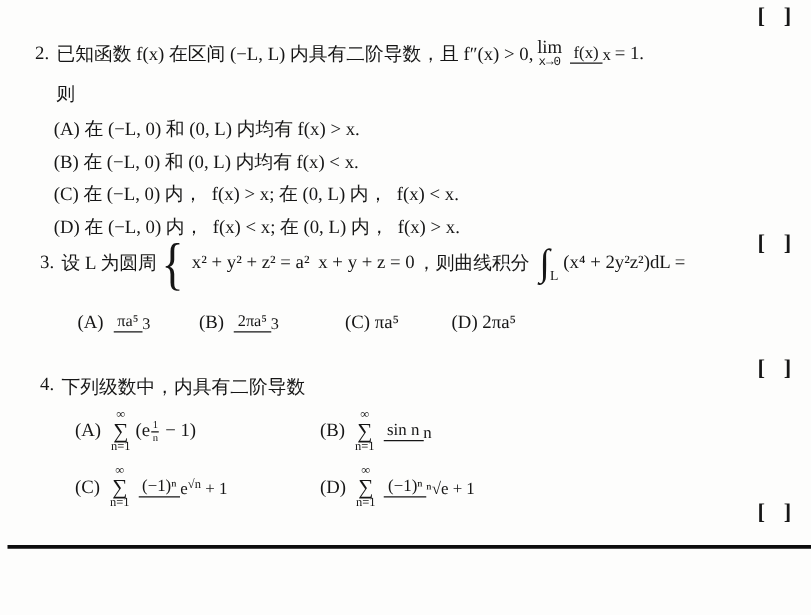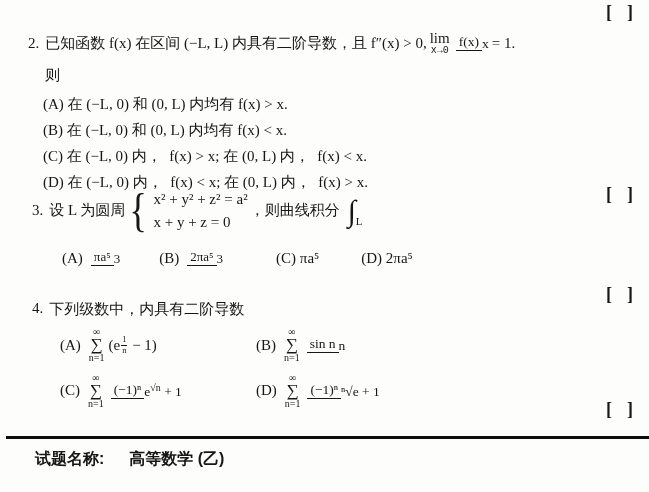--- a/index.html
+++ b/index.html
@@ -39,21 +39,21 @@
   .q2-line2{ margin:4px 0 6px 17px; }
   .q2-opts{ margin-left:15px; }
   .q2-opts .opt{ line-height:26px; height:26px; }
 
   
   .q3{ position:absolute; top:190px; left:32px; right:44px; font-size:15px; }
   .q3-line1{ display:flex; align-items:center; }
   .q3-line1 .qno{ margin-right:6px; }
   .sys{ display:inline-flex; align-items:center; margin:0 2px; }
   .sys .brace{ font-size:46px; font-weight:400; line-height:0.9; margin-right:4px; transform:scaleX(0.8); }
-  .sys .eqs{ display:inline-flex; flex-direction:column; gap:7px; line-height:1.1; }
+  .sys .eqs{ display:inline-flex; gap:7px; line-height:1.1; }
   .int-wrap{ display:inline-flex; align-items:flex-end; margin:0 2px 0 8px; }
   .int-wrap .int{ font-size:30px; line-height:0.9; }
   .int-wrap .int-sub{ font-size:11px; margin:0 2px -3px 0; }
   .q3-opts{ display:flex; align-items:center; margin:8px 0 0 30px; }
   .q3-opts .frac{ font-size:13px; }
   .q3-opts .o{ display:inline-flex; align-items:center; }
   .q3-opts .gap1{ width:36px; } .q3-opts .gap2{ width:50px; } .q3-opts .gap3{ width:42px; }
   .q3-opts .lab{ margin-right:5px; }
 
   
@@ -128,20 +128,21 @@
         <span class="eqs">
           <span>x² + y² + z² = a²</span>
           <span>x + y + z = 0</span>
         </span>
       </span>
       <span>，则曲线积分</span>
       <span class="int-wrap">
         <span class="int">∫</span>
         <span class="int-sub">L</span>
       </span>
+      <span>(x⁴ + 2y²z²)dL =</span>
     </div>
     <div class="q3-opts">
       <span class="o">
         <span class="lab">(A)</span>
         <span class="frac">
           <span class="num">πa⁵</span>
           <span class="den">3</span>
         </span>
       </span>
       <span class="gap1"></span>
@@ -218,19 +219,15 @@
           <span class="num">(−1)ⁿ</span>
           <span class="den ws">ⁿ√e + 1</span>
         </span>
       </span>
 
     </div>
   </div>
 
   <div class="rule"></div>
   <div class="footer">
-    <span class="lft">
-      <span>试题名称:</span>
-      <span>高等数学 (乙)</span>
-    </span>
   </div>
 
 </div>
 
 </body></html>

